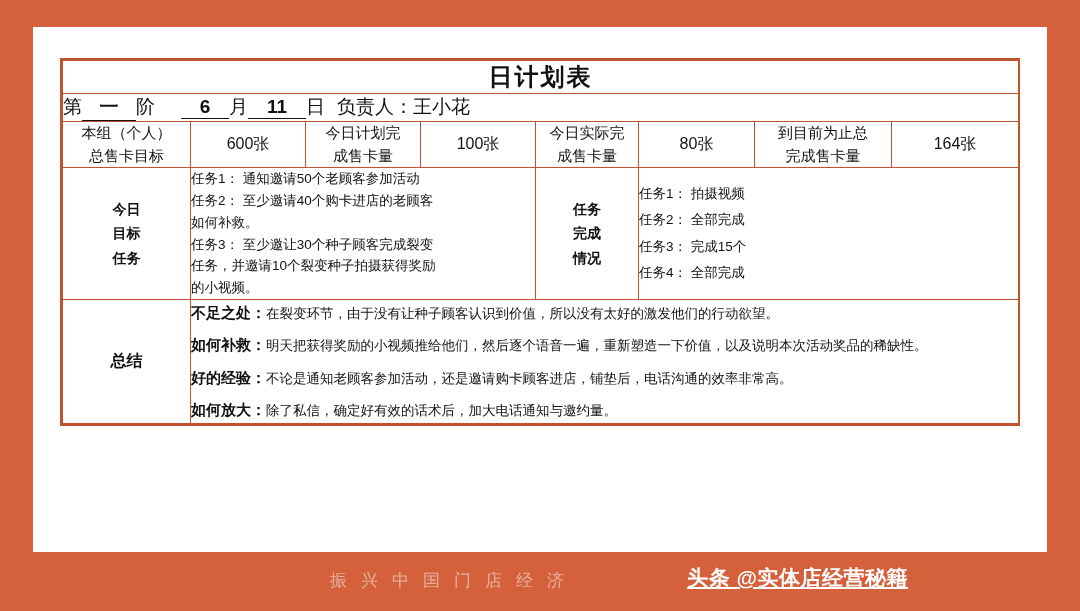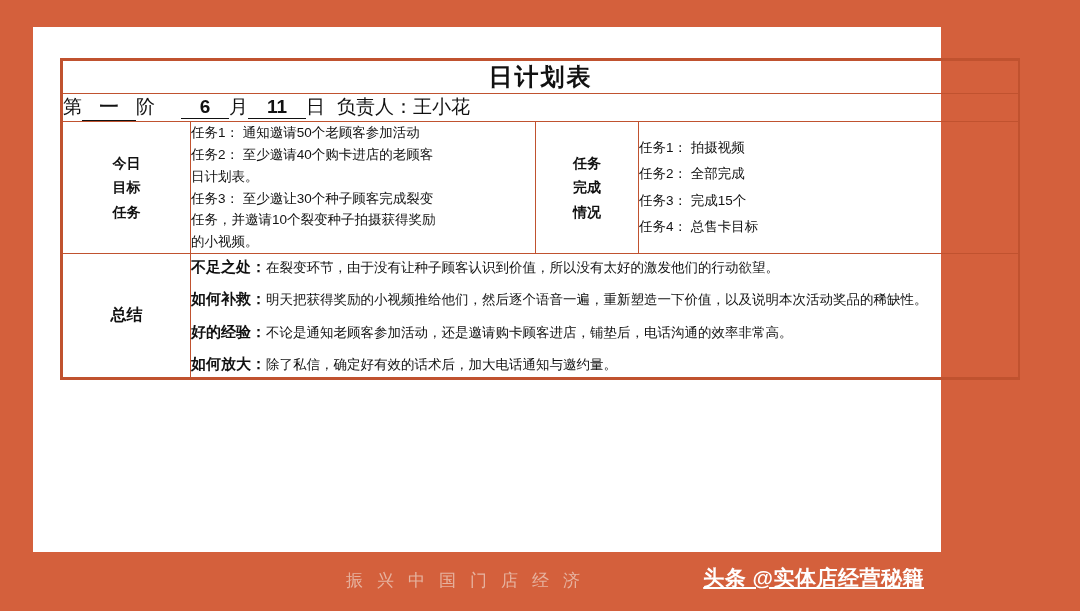--- a/index.html
+++ b/index.html
@@ -11,21 +11,21 @@
     height: 611px;
     background: #d4603c;
     font-family: "Liberation Sans", sans-serif;
     overflow: hidden;
     position: relative;
   }
   .page {
     position: absolute;
     left: 33px;
     top: 27px;
-    width: 908px;
+    width: 1014px;
     height: 525px;
     background: #ffffff;
   }
   .sheet {
     position: absolute;
     left: 27px;
     top: 31px;
     width: 960px;
     border: 2px solid #c0522f;
     box-sizing: border-box;
@@ -115,21 +115,21 @@
   .summary-row {
     margin-bottom: 6px;
   }
   .summary-row:last-child { margin-bottom: 0; }
   .s-key {
     font-weight: bold;
     font-size: 15px;
   }
   .footer-band {
     position: absolute;
-    left: 16px;
+    left: 0;
     bottom: 0;
     width: 924px;
     height: 59px;
     border-radius: 18px;
   }
   .footer-text {
     position: absolute;
     left: 330px;
     top: 17px;
     font-size: 17px;
@@ -167,43 +167,65 @@
       <tbody>
         <tr>
           <td colspan="8" class="title-cell">日计划表</td>
         </tr>
         <tr>
           <td colspan="8" class="header-cell">
             <span>第</span><span class="blank b-stage">一</span><span>阶</span><span class="hdr-gap"></span><span class="blank b-month">6</span><span>月</span><span class="blank b-day">11</span><span>日</span><span class="hdr-gap-s"></span><span>负责人：</span><span>王小花</span>
           </td>
         </tr>
         <tr>
+          <td class="label-cell">
+            <div>本组（个人）</div>
+            <div>总售卡目标</div>
+          </td>
+          <td class="value-cell">600张</td>
+          <td class="label-cell">
+            <div>今日计划完</div>
+            <div>成售卡量</div>
+          </td>
+          <td class="value-cell">100张</td>
+          <td class="label-cell">
+            <div>今日实际完</div>
+            <div>成售卡量</div>
+          </td>
+          <td class="value-cell">80张</td>
+          <td class="label-cell">
+            <div>到目前为止总</div>
+            <div>完成售卡量</div>
+          </td>
+          <td class="value-cell">164张</td>
+        </tr>
+        <tr>
           <td class="big-label">
             <div>今日</div>
             <div>目标</div>
             <div>任务</div>
           </td>
           <td colspan="3" class="tasks-cell">
             <div>任务1： 通知邀请50个老顾客参加活动</div>
             <div>任务2： 至少邀请40个购卡进店的老顾客</div>
-            <div>日计划表。</div>
+            <div>如何补救。</div>
             <div>任务3： 至少邀让30个种子顾客完成裂变</div>
             <div>任务，并邀请10个裂变种子拍摄获得奖励</div>
             <div>的小视频。</div>
           </td>
           <td class="big-label">
             <div>任务</div>
             <div>完成</div>
             <div>情况</div>
           </td>
           <td colspan="3" class="status-cell">
             <div>任务1： 拍摄视频</div>
             <div>任务2： 全部完成</div>
             <div>任务3： 完成15个</div>
-            <div>任务4： 总售卡目标</div>
+            <div>任务4： 全部完成</div>
           </td>
         </tr>
         <tr>
           <td class="summary-label">总结</td>
           <td colspan="7" class="summary-body">
             <div class="summary-row">
               <span class="s-key">不足之处：</span><span>在裂变环节，由于没有让种子顾客认识到价值，所以没有太好的激发他们的行动欲望。</span>
             </div>
             <div class="summary-row">
               <span class="s-key">如何补救：</span><span>明天把获得奖励的小视频推给他们，然后逐个语音一遍，重新塑造一下价值，以及说明本次活动奖品的稀缺性。</span>

